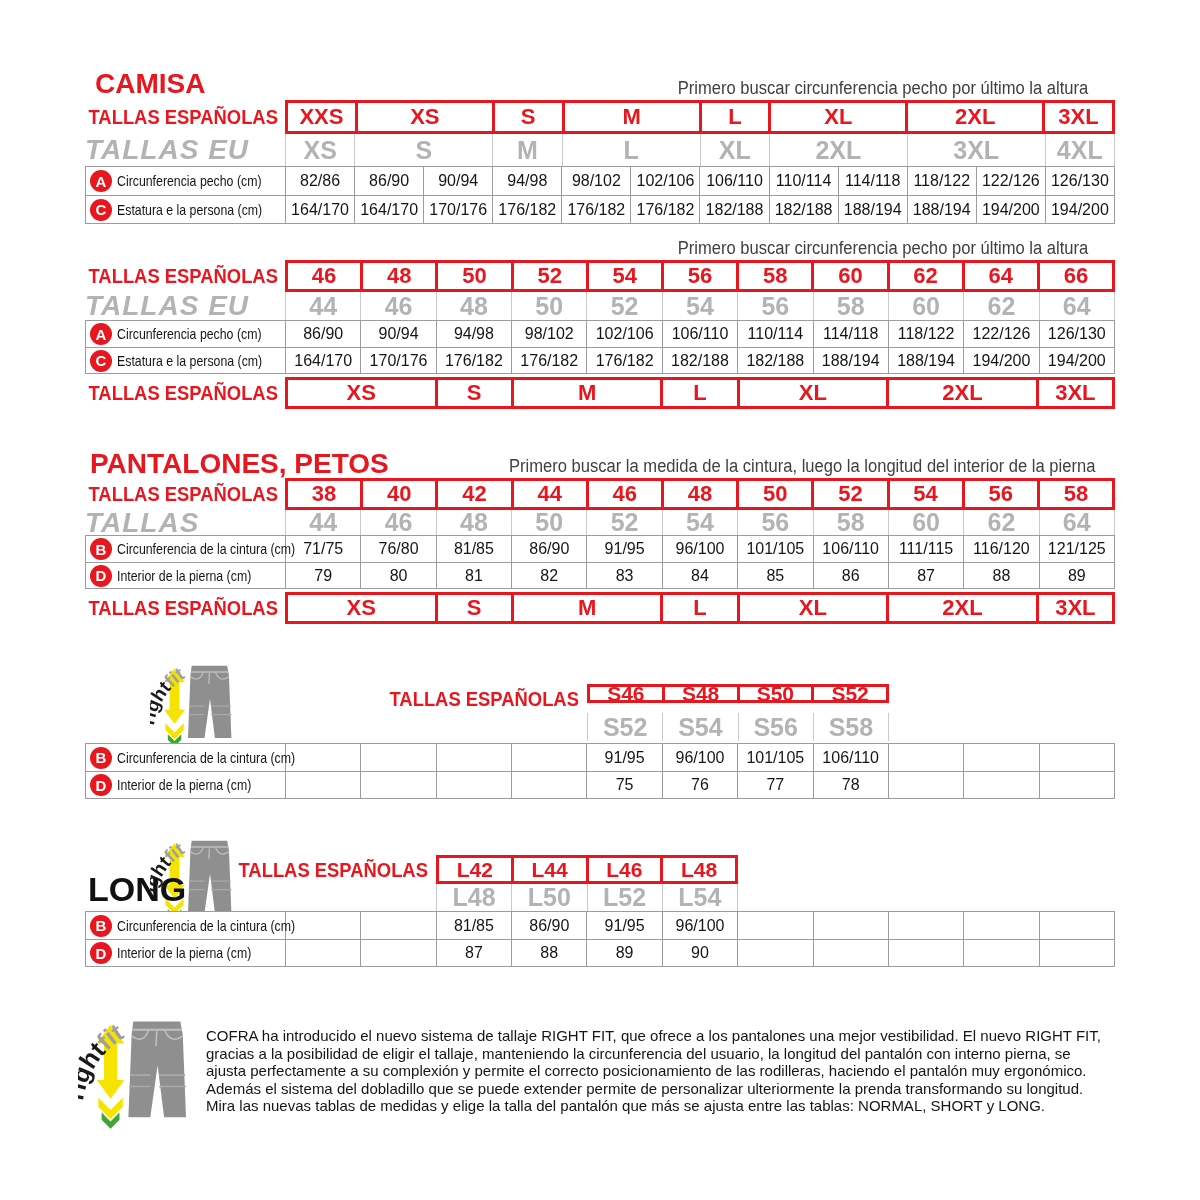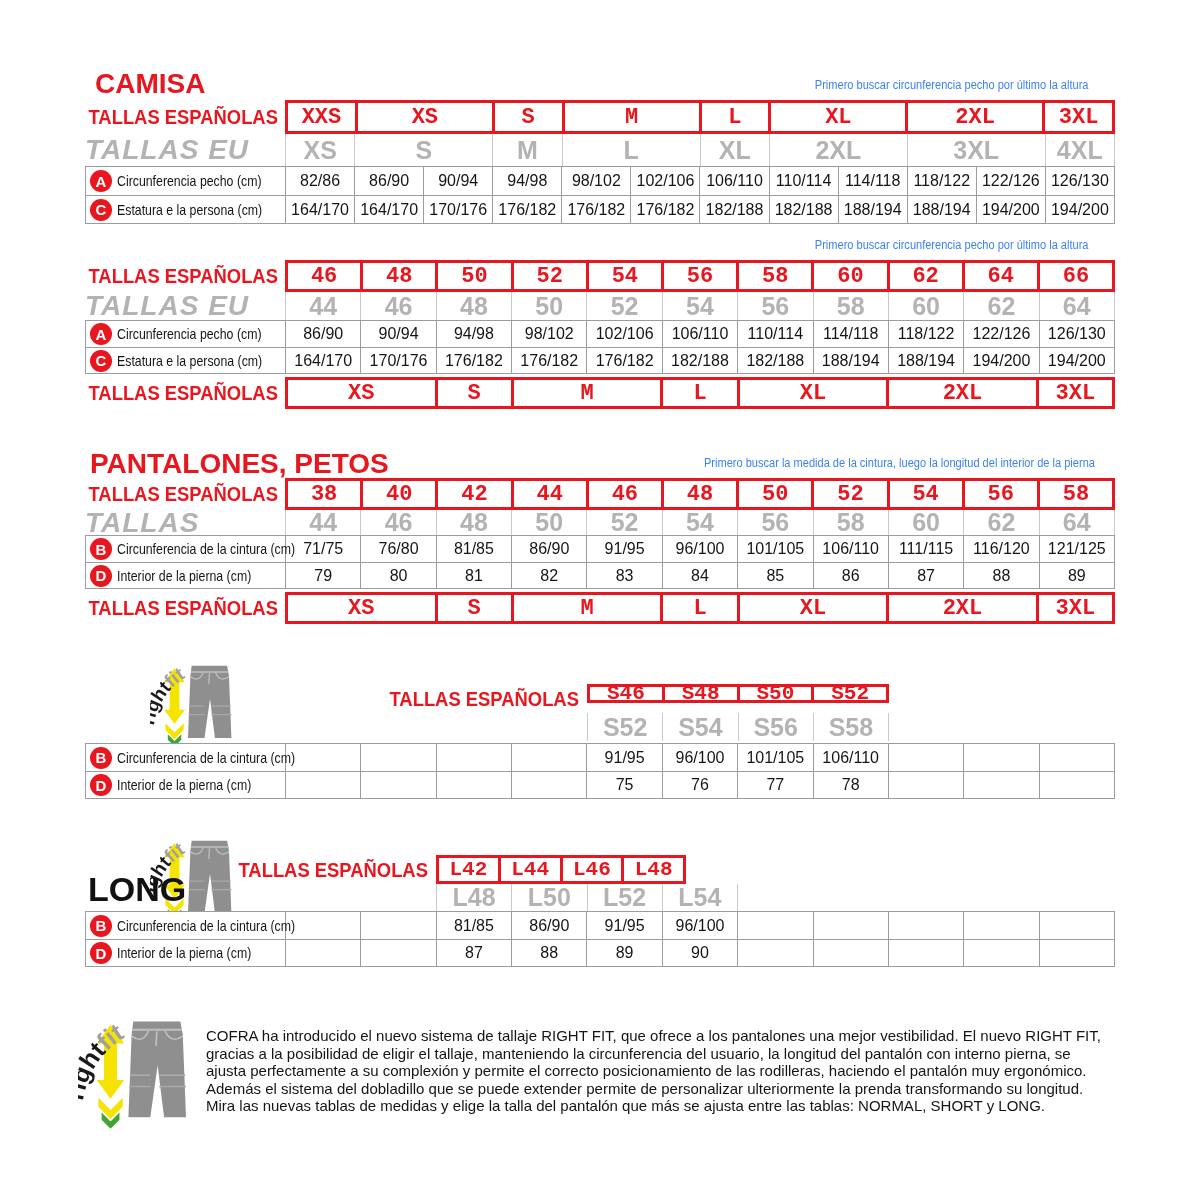--- a/index.html
+++ b/index.html
@@ -2,36 +2,36 @@
 <html><head>
 <meta charset="utf-8">
 <style>
   * { box-sizing: border-box; margin: 0; padding: 0; }
   html,body { background:#ffffff; }
   .page {
     position: relative; width: 1200px; height: 1200px; background:#ffffff;
     font-family: "Liberation Sans", sans-serif; overflow: hidden; color:#1a1a1a;
   }
   .sec-title { position:absolute; color:#e8161e; font-weight:bold; font-size:28px; letter-spacing:0; white-space:nowrap; }
-  .note { position:absolute; font-size:12px; color:#3b82f6; white-space:nowrap; }
+  .note { position:absolute; font-size:18px; color:#404040; white-space:nowrap; }
   .cond-r{ display:inline-block; transform:scaleX(.92); transform-origin:right center; white-space:nowrap; }
   .cond-t{ display:inline-block; transform:scaleX(.85); transform-origin:left center;  white-space:nowrap; }
 
   .hrow { position:absolute; display:flex; align-items:stretch; }
   .lab { width:200px; flex:none; display:flex; align-items:center; }
   .lab-right { justify-content:flex-end; padding-right:7px; }
   .lab-left  { justify-content:flex-start;font-style:italic; }
   .lab-red  { color:#e8161e; font-weight:bold; font-size:20px; }
   .lab-gray { color:#b3b3b3; font-weight:bold; font-size:28px; letter-spacing:1px; }
 
   .cells { flex:1; display:flex; min-width:0; }
   .cell  { flex:1 1 0; display:flex; align-items:center; justify-content:center; min-width:0; overflow:hidden; }
 
   .red-cells { border:3px solid #e8161e; }
-  .red-cells .cell { color:#e8161e; font-weight:bold; font-size:22px;font-family:Liberation Mono, monospace; }
+  .red-cells .cell { color:#e8161e; font-weight:bold; font-size:22px; }
   .red-cells .cell + .cell { border-left:3px solid #e8161e; }
 
   .gray-cells { border-left:1.5px solid #c9c9c9; border-right:1.5px solid #c9c9c9; }
   .gray-cells .cell { color:#b3b3b3; font-weight:bold; font-size:25px; }
   .gray-cells .cell + .cell { border-left:1.5px solid #c9c9c9; }
 
   .data-table { position:absolute; border:1.5px solid #9c9c9c; background:#fff; }
   .drow { display:flex; align-items:stretch; }
   .drow + .drow { border-top:1.5px solid #9c9c9c; }
   .dlab { width:200px; flex:none; display:flex; align-items:center; border-right:1.5px solid #9c9c9c; font-size:14.5px; color:#151515; padding-left:2px; }
@@ -782,21 +782,21 @@
       <polygon fill="#f6e400" points="40,38 57,61 48,61 48,106 57,106 40,129 23,106 32,106 32,61 23,61"></polygon>
       <polygon fill="#f6e400" points="25,128 40,143 55,128 55,139 40,154 25,139"></polygon>
       <polygon fill="#3fa535" points="29,146 40,157 51,146 51,155 40,166 29,155"></polygon>
     </g>
     <text font-size="31" font-weight="bold" fill="#1a1a1a"><textPath href="#arc-l"><tspan>right</tspan><tspan fill="#a0a0a0">fit</tspan></textPath></text>
   </svg>
 
   <div class="name-label" style="left:88px;top:870px;">LONG</div>
   <div class="mini-label" style="left:85px;top:859px;width:343px;"><span class="lab-red cond-r">TALLAS ESPAÑOLAS</span></div>
 
-  <div class="minirow red-cells" style="left:436px;top:855px;width:250px;height:29px;">
+  <div class="minirow red-cells" style="left:436px;top:855px;width:302px;height:29px;">
 
   <div class="cell">
         <span>L42</span>
       </div>
       <div class="cell">
         <span>L44</span>
       </div>
       <div class="cell">
         <span>L46</span>
       </div>

